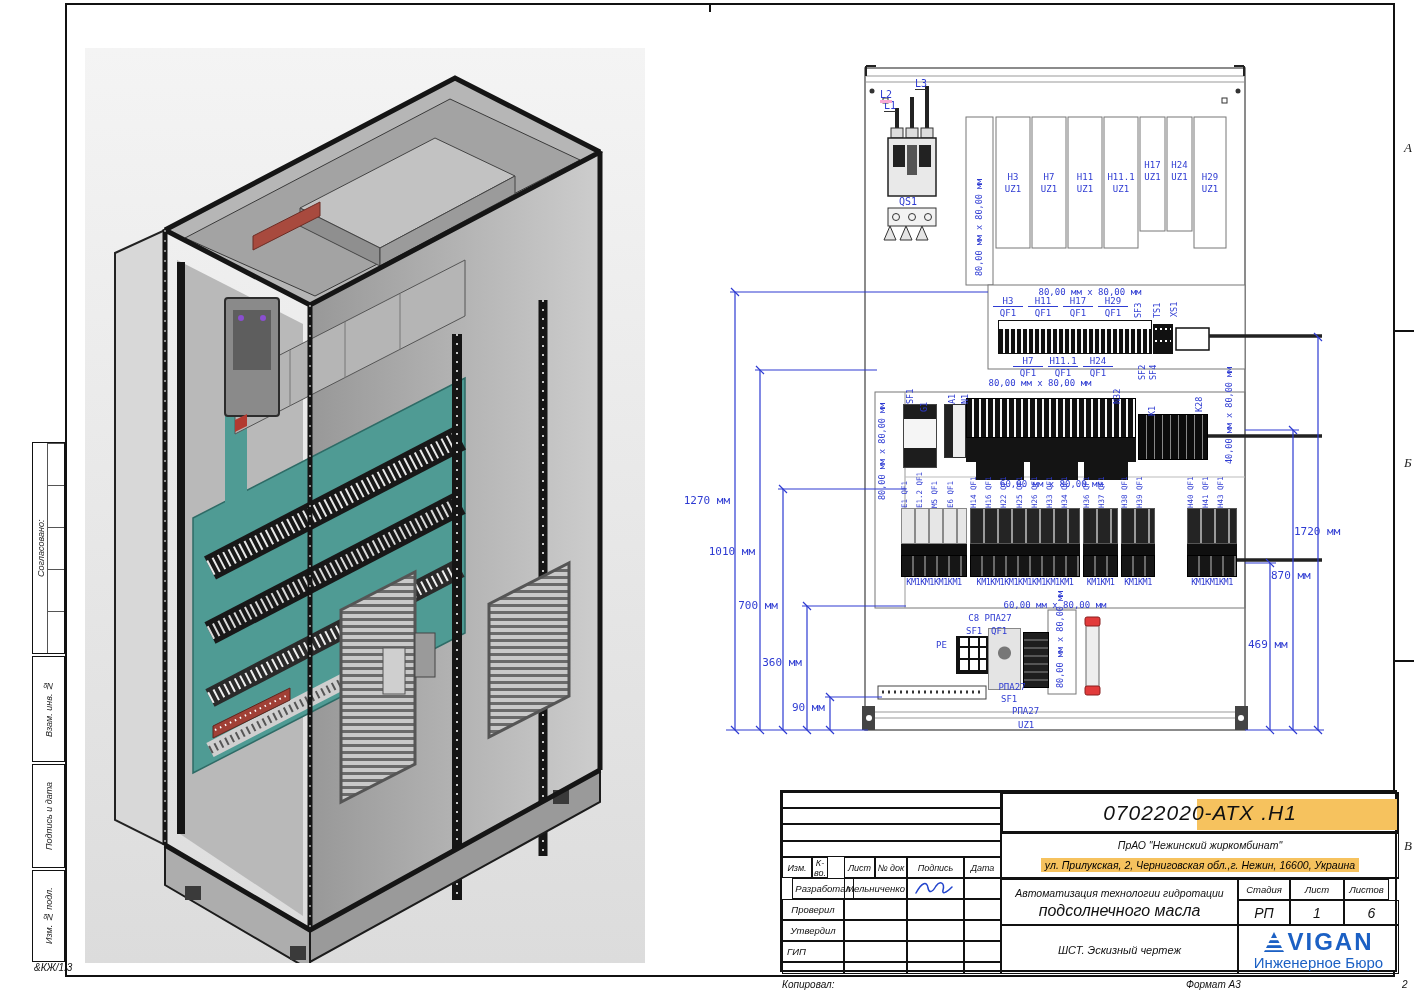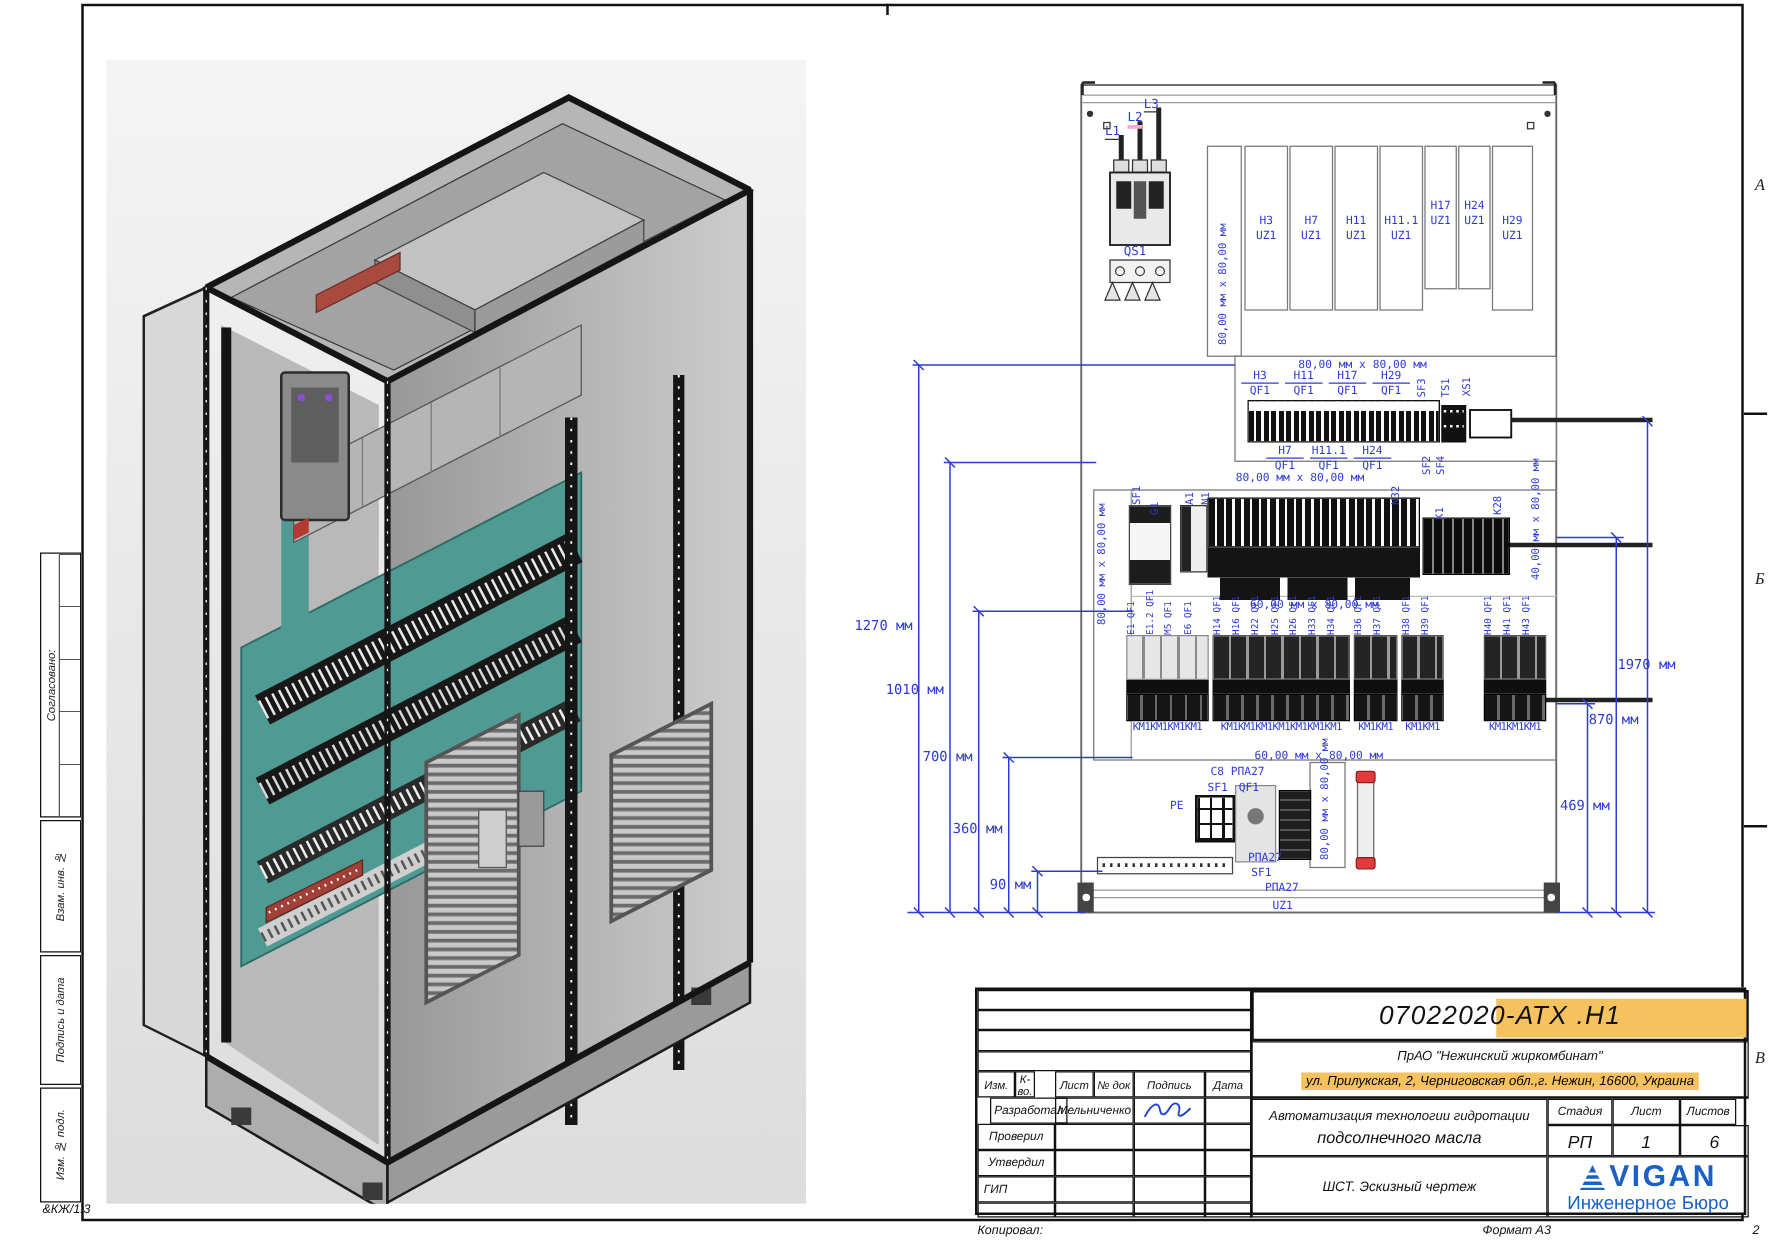--- a/index.html
+++ b/index.html
@@ -325,21 +325,21 @@
           <span class="vql">H43 QF1</span>
         </div>
       <div class="brk-top"></div>
       <div class="brk-mid"></div>
       <div class="brk-bot"></div>
       <div class="km">КМ1КМ1КМ1</div>
     </div>
   </div>
 
   <div class="lab big" style="left:884px;top:100px;border-bottom:1px solid #333;">L1</div>
-  <div class="lab big" style="left:902px;top:89px;border-bottom:3px solid #f9a8d4;">L2</div>
+  <div class="lab big" style="left:880px;top:89px;border-bottom:3px solid #f9a8d4;">L2</div>
   <div class="lab big" style="left:915px;top:78px;border-bottom:1px solid #333;">L3</div>
   <div class="lab big" style="left:899px;top:196px;">QS1</div>
 
   <div class="vlab" style="left:974px;top:276px;">80,00 мм x 80,00 мм</div>
 
   <div class="lab c" style="left:996px;top:172px;width:34px;">H3</div>
   <div class="lab c" style="left:996px;top:184px;width:34px;">UZ1</div>
   <div class="lab c" style="left:1032px;top:172px;width:34px;">H7</div>
   <div class="lab c" style="left:1032px;top:184px;width:34px;">UZ1</div>
   <div class="lab c" style="left:1068px;top:172px;width:34px;">H11</div>
@@ -396,21 +396,21 @@
   <div class="lab" style="left:1001px;top:694px;">SF1</div>
   <div class="lab" style="left:1012px;top:706px;">РПА27</div>
   <div class="lab" style="left:1018px;top:720px;">UZ1</div>
   <div class="vlab" style="left:1055px;top:688px;">80,00 мм x 80,00 мм</div>
 
   <div class="dim r" style="left:676px;top:494px;">1270 мм</div>
   <div class="dim r" style="left:701px;top:545px;">1010 мм</div>
   <div class="dim r" style="left:724px;top:599px;">700 мм</div>
   <div class="dim r" style="left:748px;top:656px;" bind="">360 мм</div>
   <div class="dim r" style="left:771px;top:701px;">90 мм</div>
-  <div class="dim" style="left:1294px;top:525px;">1970 мм</div>
+  <div class="dim" style="left:1294px;top:525px;">1720 мм</div>
   <div class="dim" style="left:1271px;top:569px;">870 мм</div>
   <div class="dim" style="left:1248px;top:638px;">469 мм</div>
 
   <div id="tb">
 
     <div class="cell" style="left:0;top:0;width:219px;height:16px;"></div>
     <div class="cell" style="left:0;top:16px;width:219px;height:16px;"></div>
     <div class="cell" style="left:0;top:32px;width:219px;height:17px;"></div>
     <div class="cell" style="left:0;top:49px;width:219px;height:16px;"></div>
     <div class="cell tbt" style="left:0;top:65px;width:30px;height:21px;font-size:9px;">Изм.</div>
@@ -450,21 +450,21 @@
       <div class="tbt" style="position:absolute;left:0;top:0;width:100%;height:100%;font-size:21px;letter-spacing:1px;">07022020-АТХ .Н1</div>
     </div>
     <div class="cell" style="left:219px;top:41px;width:398px;height:46px;border-bottom-width:2px;">
       <div class="tbt" style="position:absolute;left:0;top:5px;width:100%;font-size:10.5px;">ПрАО "Нежинский жиркомбинат"</div>
       <div style="position:absolute;left:0;top:21px;width:100%;text-align:center;">
         <span class="hl" style="font:italic 10.5px 'Liberation Sans',sans-serif;padding:1px 4px;">ул. Прилукская, 2, Черниговская обл.,г. Нежин, 16600, Украина</span>
       </div>
     </div>
     <div class="cell" style="left:219px;top:87px;width:237px;height:46px;">
       <div class="tbt" style="position:absolute;left:0;top:7px;width:100%;font-size:10.5px;">Автоматизация технологии гидротации</div>
-      <div class="tbt" style="position:absolute;left:0;top:22px;width:100%;font-size:13px;">подсолнечного масла</div>
+      <div class="tbt" style="position:absolute;left:0;top:22px;width:100%;font-size:16px;">подсолнечного масла</div>
     </div>
     <div class="cell tbt" style="left:456px;top:87px;width:52px;height:21px;font-size:9.5px;">Стадия</div>
     <div class="cell tbt" style="left:508px;top:87px;width:54px;height:21px;font-size:9.5px;">Лист</div>
     <div class="cell tbt" style="left:562px;top:87px;width:45px;height:21px;font-size:9.5px;">Листов</div>
     <div class="cell tbt" style="left:456px;top:108px;width:52px;height:25px;font-size:14px;">РП</div>
     <div class="cell tbt" style="left:508px;top:108px;width:54px;height:25px;font-size:14px;">1</div>
     <div class="cell tbt" style="left:562px;top:108px;width:55px;height:25px;font-size:14px;">6</div>
     <div class="cell" style="left:456px;top:133px;width:161px;height:49px;">
       <div id="logo" style="left:0;top:0;width:100%;height:100%;">
         <div class="row1">

